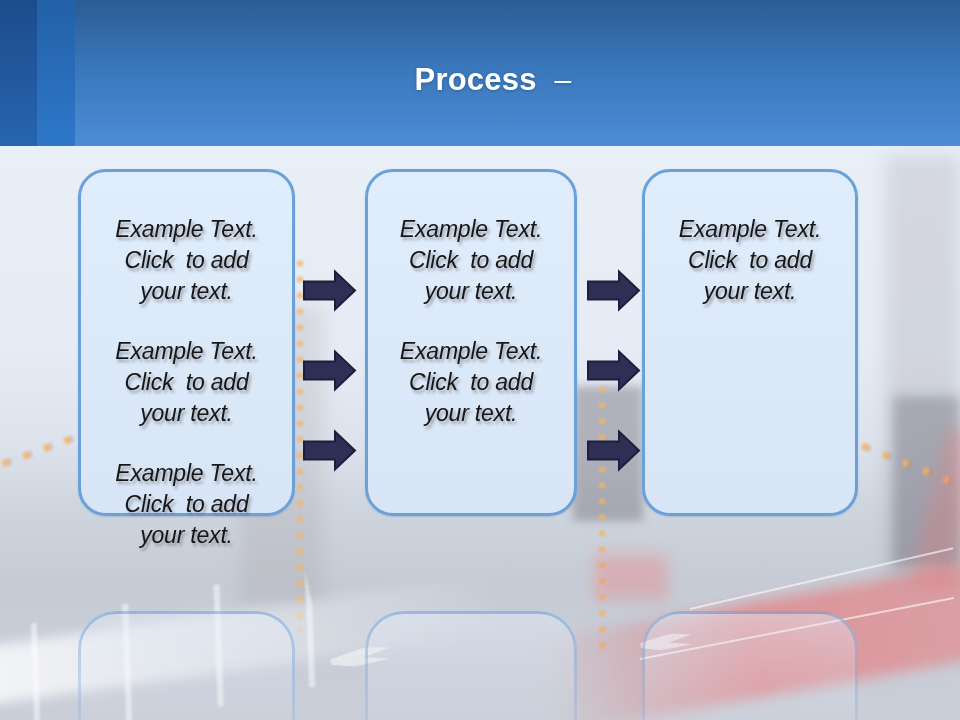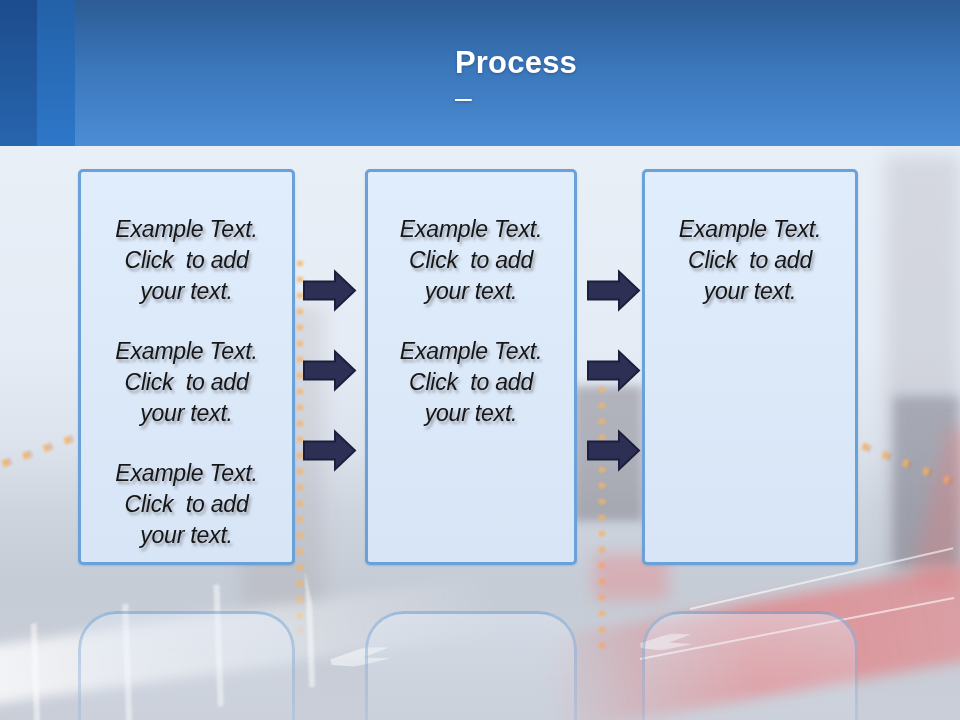--- a/index.html
+++ b/index.html
@@ -14,21 +14,20 @@
     background:linear-gradient(180deg,#2c5c93 0%,#3a76ba 45%,#4c8dd6 100%);
     display:flex;align-items:center;justify-content:center;z-index:6;
   }
   .stripe{position:absolute;top:0;height:146px;}
   .stripe-a{left:0;width:37px;background:linear-gradient(180deg,#1c4c8c,#2765ae);}
   .stripe-b{left:37px;width:38px;background:linear-gradient(180deg,#2361a8,#2e77c9);}
   .title{
     margin:14px 0 0 36px;color:#fff;font-size:30px;font-weight:normal;
     display:flex;align-items:baseline;text-shadow:0 1px 3px rgba(15,40,75,.35);
     letter-spacing:.2px;
-    flex-direction:column;
   }
   .t-bold{font-weight:bold;font-size:31px;}
   .t-sep{margin:0 10px 0 18px;}
   
   .bg{position:absolute;left:0;top:146px;width:960px;height:574px;overflow:hidden;z-index:1;}
   .bg-base{position:absolute;inset:0;
     background:linear-gradient(180deg,#e9eff7 0%,#e6ecf5 35%,#dde3ed 52%,#cfd5df 63%,#c6ccd6 76%,#c9ced8 100%);}
   .blur{position:absolute;}
   .tower-l{left:240px;top:160px;width:84px;height:300px;background:rgba(160,150,152,.22);filter:blur(9px);}
   .tower-m{left:573px;top:240px;width:70px;height:135px;background:rgba(104,99,110,.40);filter:blur(5px);}
@@ -52,22 +51,22 @@
   .streak-r3{left:594px;top:408px;width:74px;height:46px;background:rgba(240,120,120,.35);filter:blur(8px);}
   .wisp{height:2px;background:rgba(255,255,255,.6);filter:blur(.5px);transform-origin:left center;}
   .wp-1{left:690px;top:462px;width:270px;transform:rotate(-13deg);}
   .wp-2{left:640px;top:512px;width:320px;transform:rotate(-11deg);}
   .lane-mark{background:rgba(255,255,255,.5);filter:blur(1px);
     clip-path:polygon(0 40%,60% 0,100% 20%,55% 55%,100% 80%,40% 100%,0 70%);}
   .lm-1{left:330px;top:502px;width:60px;height:18px;transform:rotate(-8deg);}
   .lm-2{left:640px;top:488px;width:52px;height:16px;transform:rotate(-6deg);}
   
   .box{
-    position:absolute;top:169px;height:396px;box-sizing:border-box;
-    border:3px solid #69a1d8;border-radius:5px;
+    position:absolute;top:169px;height:347px;box-sizing:border-box;
+    border:3px solid #69a1d8;border-radius:28px;
     background:linear-gradient(180deg,#e0edfc 0%,#d8e5f6 100%);
     box-shadow:0 1px 2px rgba(70,110,160,.25);
     padding:42px 8px 0;z-index:4;
   }
   .box-1{left:78px;width:217px;}
   .box-2{left:365px;width:212px;}
   .box-3{left:642px;width:216px;}
   .para{height:93px;margin:0 0 29px;text-align:center;font-style:italic;
     font-size:23px;line-height:31px;color:#161616;letter-spacing:-.2px;
     text-shadow:2px 3px 3px rgba(100,100,110,.55);cursor:text;}

